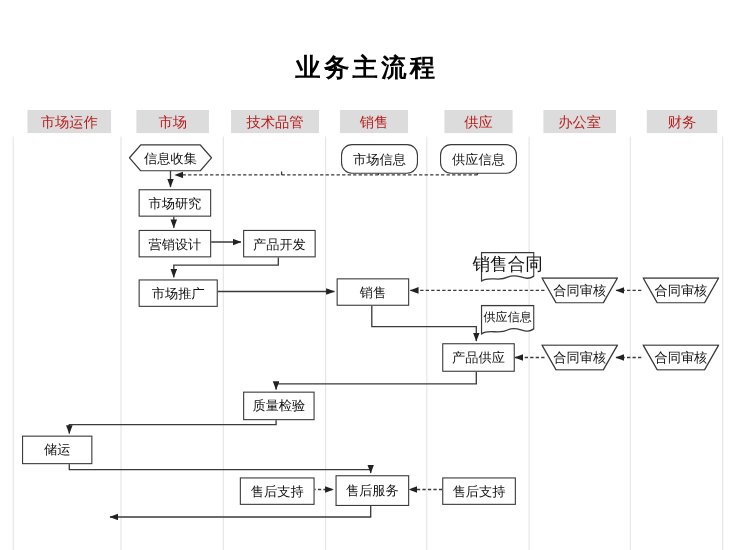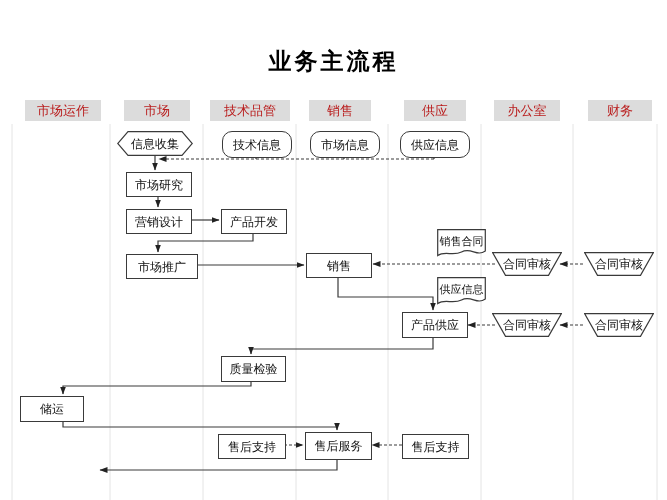--- a/index.html
+++ b/index.html
@@ -91,23 +91,20 @@
   <div class="lane-header" style="left:494px;top:76px;width:66px;">办公室</div>
   <div class="lane-header" style="left:588px;top:76px;width:64px;">财务</div>
 
   <div class="node" style="left:117px;top:107px;width:76px;height:25px;">
     <svg class="shape-svg" viewBox="0 0 76 25" preserveAspectRatio="none">
       <polygon points="11,0.7 65,0.7 75.3,12.5 65,24.3 11,24.3 0.7,12.5" fill="#fff" stroke="#3a3a3a" stroke-width="1.2"></polygon>
     </svg>
     <span class="shape-label">信息收集</span>
   </div>
 
-  <div class="node box rounded" style="left:222px;top:107px;width:68px;height:25px;">
-    <span>技术信息</span>
-  </div>
   <div class="node box rounded" style="left:310px;top:107px;width:68px;height:25px;">
     <span>市场信息</span>
   </div>
   <div class="node box rounded" style="left:400px;top:107px;width:68px;height:25px;">
     <span>供应信息</span>
   </div>
 
   <div class="node box" style="left:126px;top:148px;width:64px;height:23px;">
     <span>市场研究</span>
   </div>
@@ -121,21 +118,21 @@
     <span>市场推广</span>
   </div>
   <div class="node box" style="left:306px;top:229px;width:64px;height:23px;">
     <span>销售</span>
   </div>
 
   <div class="node" style="left:437px;top:205px;width:49px;height:30px;">
     <svg class="shape-svg" viewBox="0 0 49 30" preserveAspectRatio="none">
       <path d="M0.7 0.7 H48.3 V22 C40 28, 34 18, 24.5 23 C16 27.5, 8 21.5, 0.7 26.5 Z" fill="#fff" stroke="#3a3a3a" stroke-width="1.2"></path>
     </svg>
-    <span class="shape-label" style="font-size:11px;margin-top:-6px;">销售合同</span>
+    <span class="shape-label" style="font-size:16px;margin-top:-6px;">销售合同</span>
   </div>
 
   <div class="node" style="left:492px;top:228px;width:70px;height:24px;">
     <svg class="shape-svg" viewBox="0 0 70 24" preserveAspectRatio="none">
       <polygon points="0.7,0.7 69.3,0.7 56.5,23.3 13.5,23.3" fill="#fff" stroke="#3a3a3a" stroke-width="1.2"></polygon>
     </svg>
     <span class="shape-label">合同审核</span>
   </div>
   <div class="node" style="left:584px;top:228px;width:70px;height:24px;">
     <svg class="shape-svg" viewBox="0 0 70 24" preserveAspectRatio="none">

